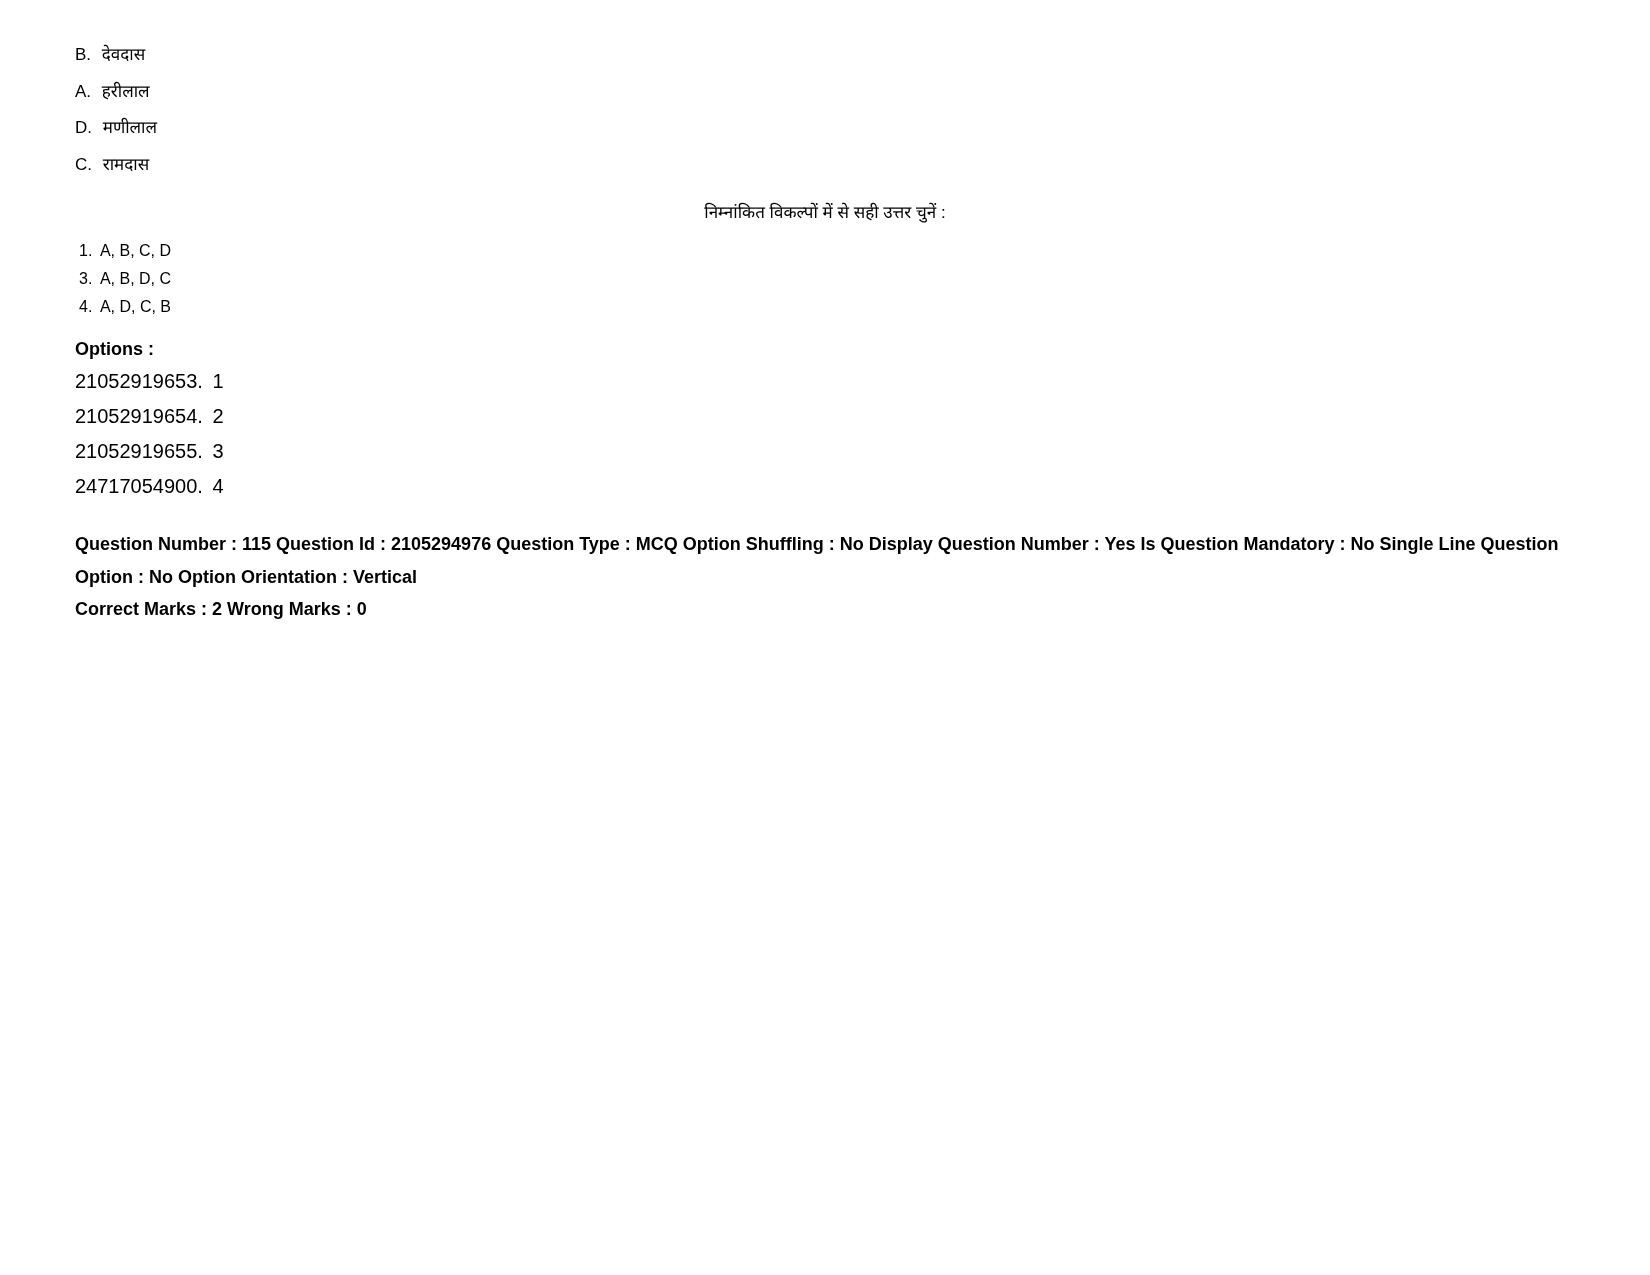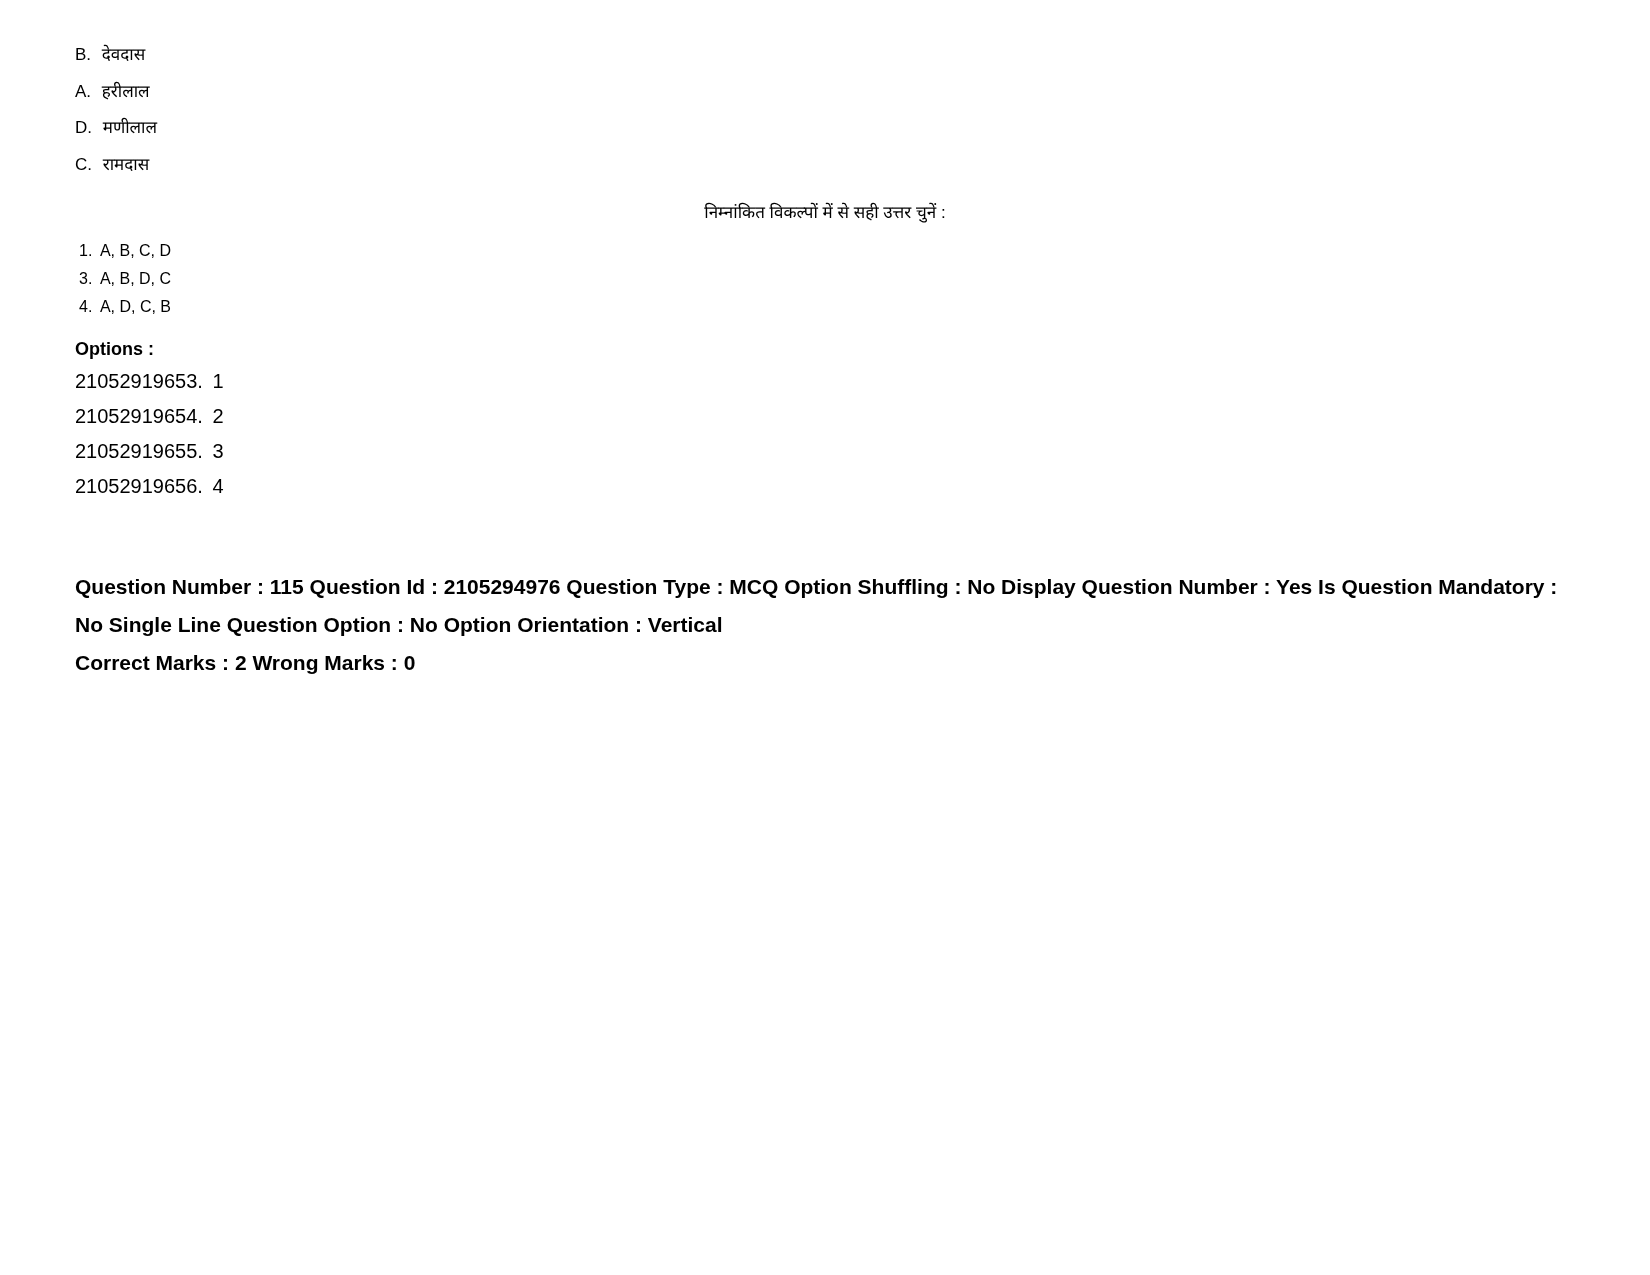--- a/index.html
+++ b/index.html
@@ -41,22 +41,22 @@
       font-size: 18px;
       font-weight: bold;
       margin-top: 18px;
       margin-bottom: 4px;
     }
     .option-id-item {
       font-size: 20px;
       line-height: 1.75;
     }
     .metadata-block {
-      margin-top: 64px;
-      font-size: 21px;
+      margin-top: 24px;
+      font-size: 18px;
       line-height: 1.8;
     }
     .metadata-block strong {
       font-weight: bold;
     }
   </style>
 </head>
 <body>
 
 <div>
@@ -107,21 +107,21 @@
     </p>
     <p class="option-id-item">
       <span style="margin-right: 4px;">21052919654.</span>
       <span>2</span>
     </p>
     <p class="option-id-item">
       <span style="margin-right: 4px;">21052919655.</span>
       <span>3</span>
     </p>
     <p class="option-id-item">
-      <span style="margin-right: 4px;">21052919656.</span>
+      <span style="margin-right: 4px;">24717054900.</span>
       <span>4</span>
     </p>
   </div>
 
   <div class="metadata-block">
     <p>
       <strong>Question Number : 115 Question Id : 2105294976 Question Type : MCQ Option Shuffling : No Display Question Number : Yes Is Question Mandatory : No Single Line Question Option : No Option Orientation : Vertical</strong>
     </p>
     <p>
       <strong>Correct Marks : 2 Wrong Marks : 0</strong>

